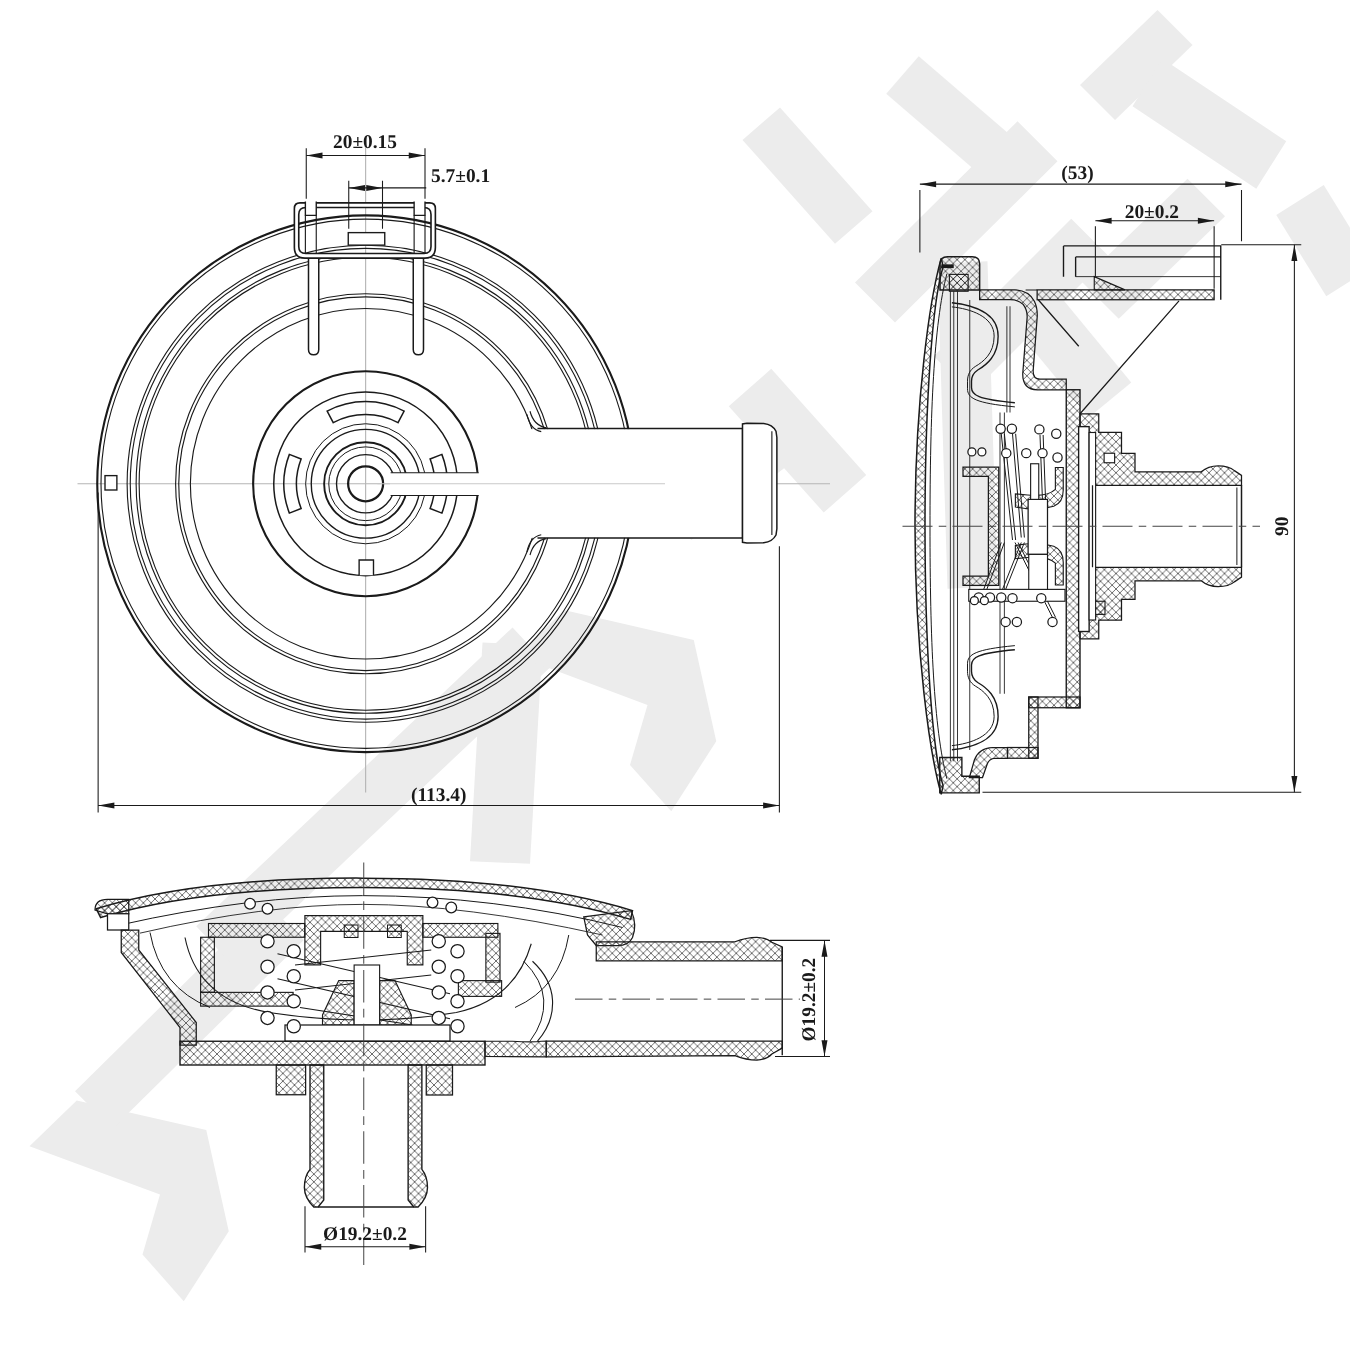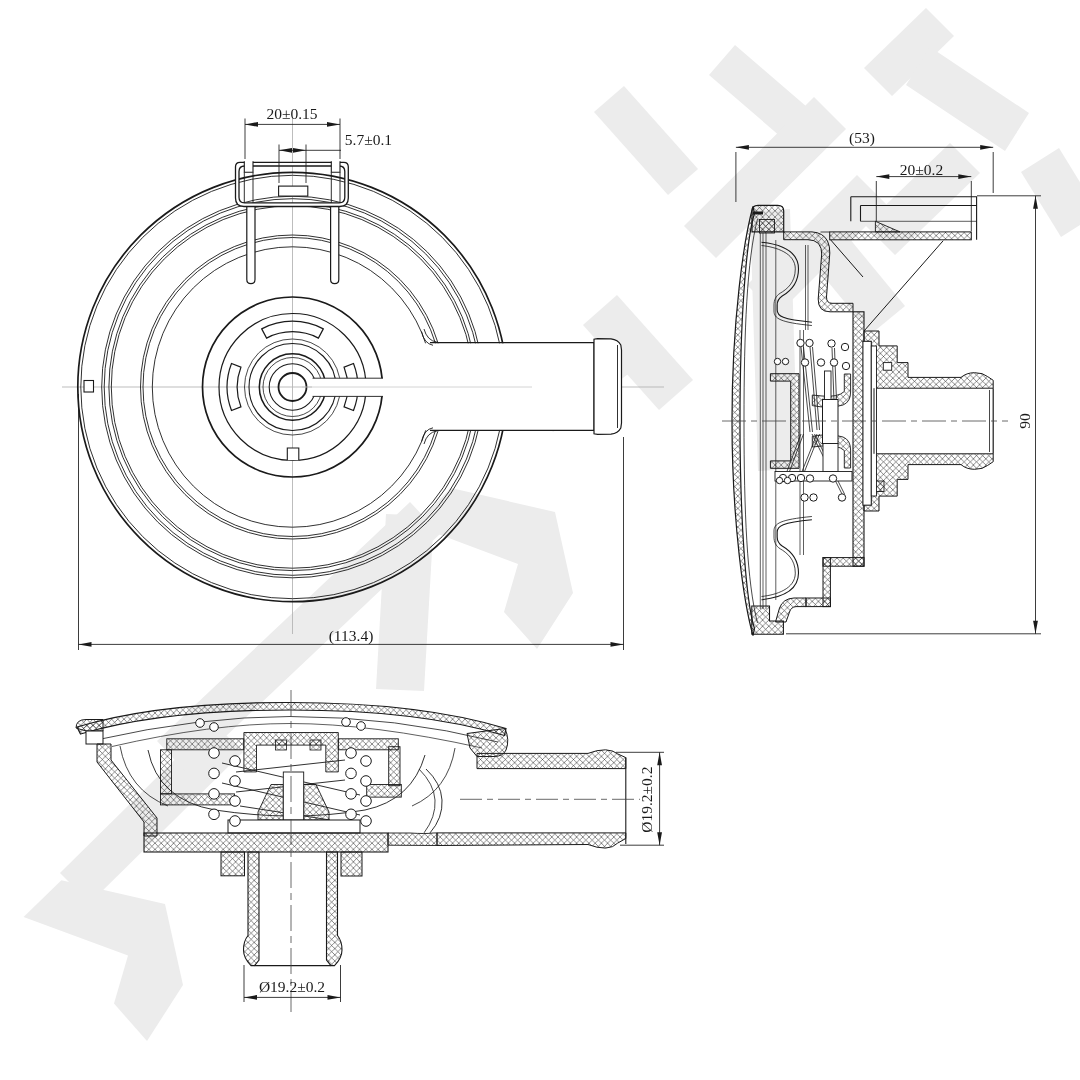--- a/index.html
+++ b/index.html
@@ -1,16 +1,16 @@
 <!DOCTYPE html>
 <html><head>
 <meta charset="utf-8">
 <style>
   html,body{margin:0;padding:0;background:#fff;}
-  #page{width:1080px;height:1080px;position:relative;overflow:hidden;background:#fff;}
+  #page{width:1080px;height:1080px;position:relative;overflow:hidden;background:#fff;font-weight:bold;}
   svg{position:absolute;top:0;left:0;}
   text{font-family:"Liberation Serif", serif;}
 </style>
 </head>
 <body>
 <div id="page">
 <svg width="1080" height="1080" viewBox="0 0 1080 1080">
 <defs>
 <pattern id="xh" width="6.2" height="6.2" patternUnits="userSpaceOnUse">
   <path d="M0,0 L6.2,6.2 M6.2,0 L0,6.2" stroke="#2a2a2a" stroke-width="0.55" fill="none"></path>

